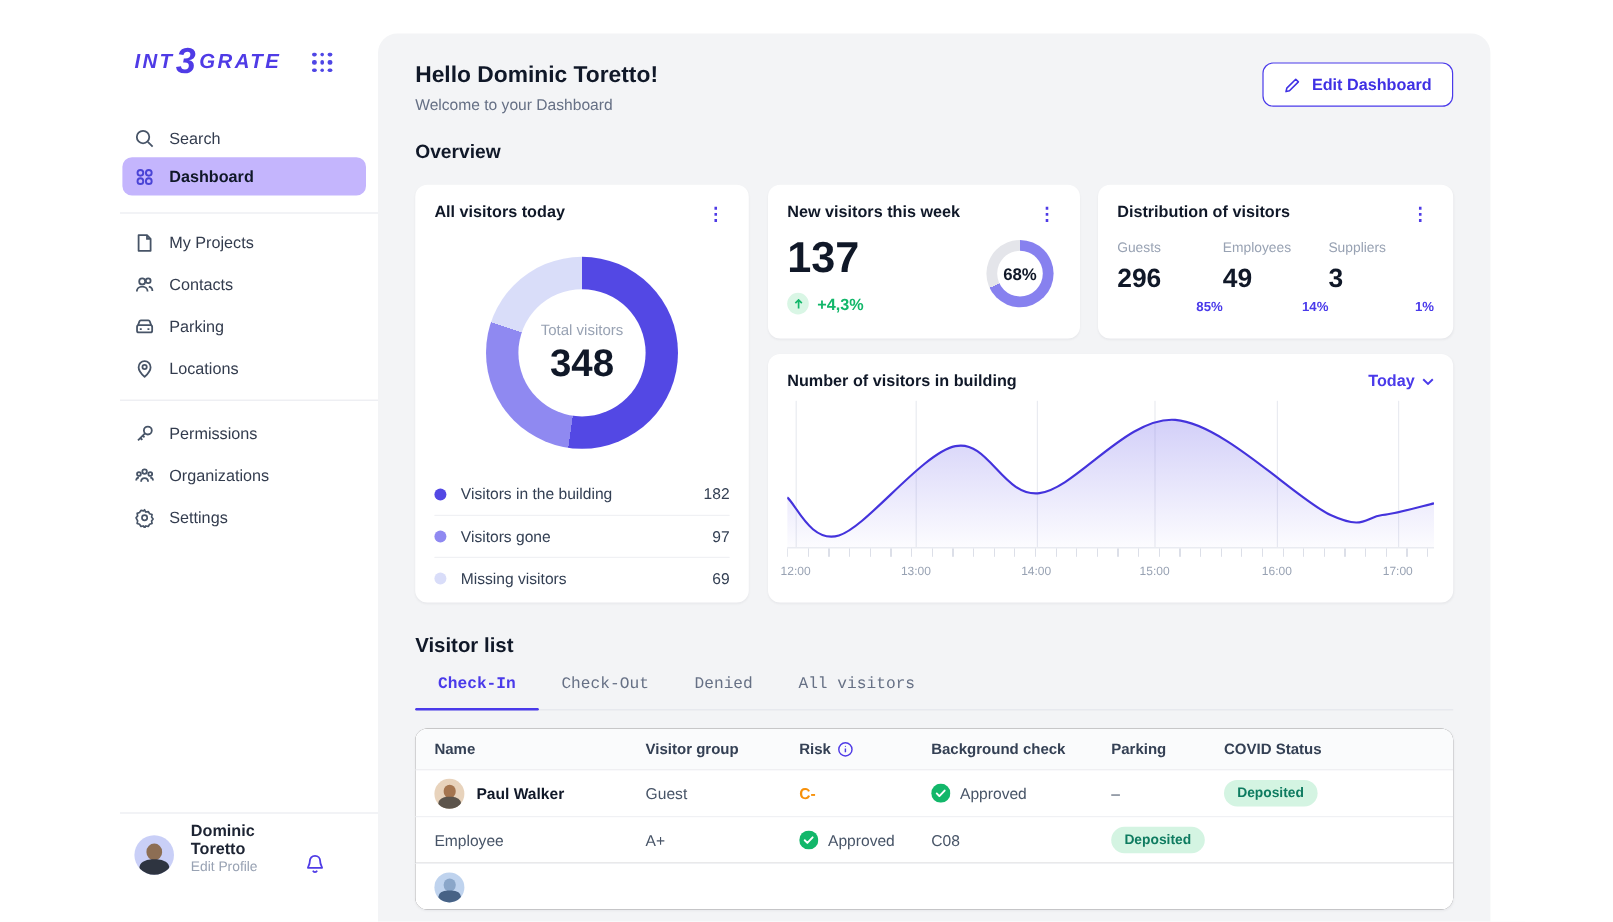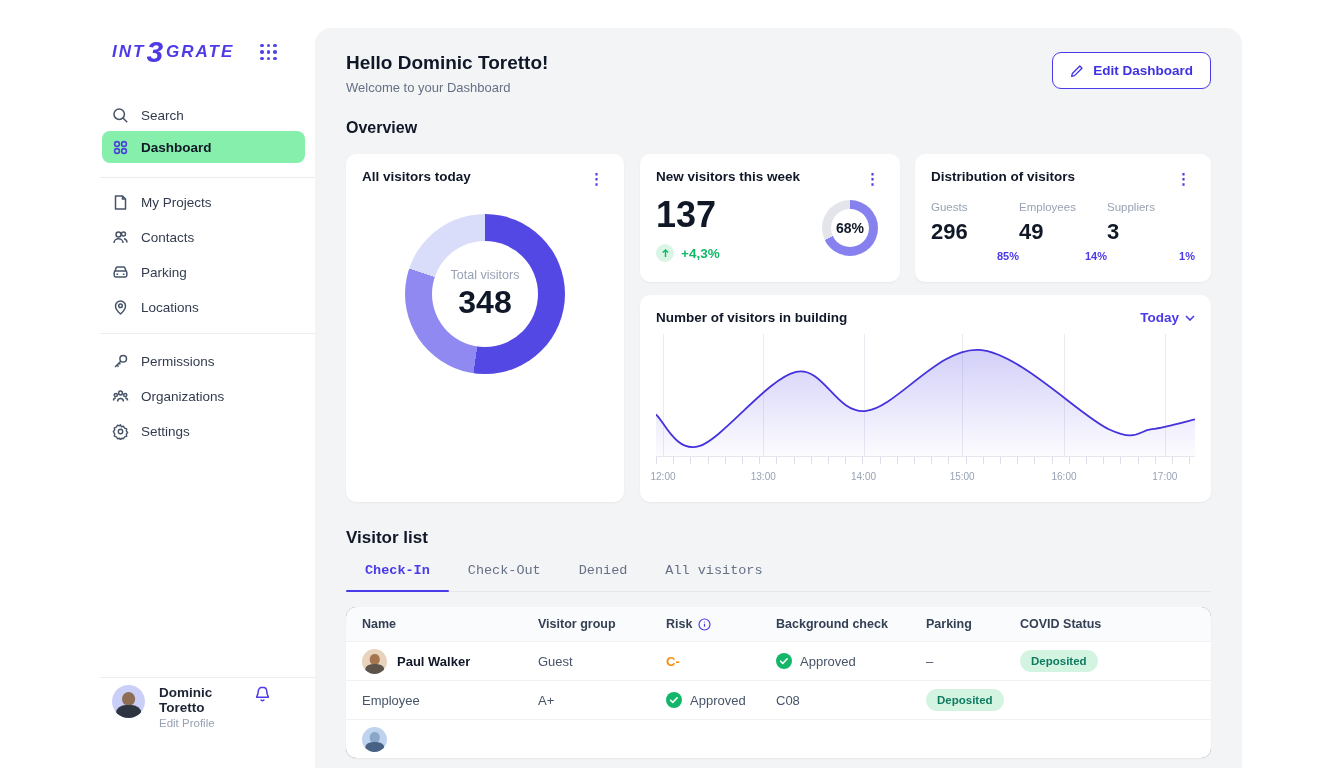--- a/index.html
+++ b/index.html
@@ -8,23 +8,23 @@
 
   
   .sidebar { position:absolute; left:0; top:0; width:315px; height:768px; background:#fff; }
   .logo-row { position:absolute; left:112px; top:42px; right:38px; display:flex; align-items:center; justify-content:space-between; }
   .logo { color:#4F3BE6; font-weight:bold; font-style:italic; letter-spacing:2px; font-size:17px; display:flex; align-items:center; }
   .logo .big3 { font-size:30px; font-weight:bold; margin:0 1px; line-height:20px; }
   .grid-icon { width:17px; height:17px; display:grid; grid-template-columns:repeat(3,1fr); gap:2.5px; cursor:pointer; }
   .grid-icon i { width:3.5px; height:3.5px; border-radius:50%; background:#4F46E5; }
   .side-item { position:absolute; left:112px; right:10px; height:32px; display:flex; align-items:center; gap:12px; font-size:13.5px; color:#333C4E; cursor:pointer; }
   .side-item svg { flex:0 0 17px; }
-  .side-item.active { background:#86efac; border-radius:8px; padding-left:10px; left:102px; right:10px; font-weight:bold; color:#101828; }
+  .side-item.active { background:#c4b5fd; border-radius:8px; padding-left:10px; left:102px; right:10px; font-weight:bold; color:#101828; }
   .side-divider { position:absolute; left:100px; right:0; height:1px; background:#EAECF0; }
-  .side-profile { position:absolute; left:112px; right:44px; top:685px; display:flex; align-items:flex-start; gap:14px; }
+  .side-profile { position:absolute; left:112px; right:44px; top:685px; display:flex; align-items:flex-end; gap:14px; }
   .avatar { width:33px; height:33px; border-radius:50%; background:radial-gradient(circle at 50% 38%, #C9CFF7 0 100%); position:relative; overflow:hidden; flex:0 0 33px; }
   .avatar::before { content:""; position:absolute; left:50%; top:22%; width:42%; height:42%; transform:translateX(-50%); border-radius:50%; background:#8D6E54; }
   .avatar::after { content:""; position:absolute; left:50%; top:62%; width:78%; height:55%; transform:translateX(-50%); border-radius:40% 40% 0 0; background:#2E3440; }
   .profile-meta { flex:1; }
   .profile-name { font-size:13.5px; font-weight:bold; color:#1D2433; }
   .profile-sub { font-size:11.5px; color:#98A2B3; margin-top:2px; cursor:pointer; }
   .bell-btn { cursor:pointer; display:flex; }
 
   
   .main { position:absolute; left:315px; top:28px; width:927px; height:740px; background:#F3F4F6; border-radius:16px 16px 0 0; padding:24px 31px 0 31px; }
@@ -247,20 +247,37 @@
     <div class="card donut-card">
       <div class="card-head">
         <div class="card-title">All visitors today</div>
         <div class="kebab">⋮</div>
       </div>
       <div class="donut-wrap">
         <div class="donut" style="background: conic-gradient(rgb(83, 72, 228) 0%, rgb(83, 72, 228) 52.3%, rgb(143, 137, 241) 52.3%, rgb(143, 137, 241) 80.17%, rgb(217, 221, 249) 80.17%, rgb(217, 221, 249) 100%);"></div>
         <div class="donut-hole">
           <div class="donut-center-label">Total visitors</div>
           <div class="donut-total">348</div>
+        </div>
+      </div>
+      <div class="legend">
+        <div class="legend-row">
+          <span class="legend-dot" style="background:#5348E4;"></span>
+          <span class="legend-label">Visitors in the building</span>
+          <span class="legend-value">182</span>
+        </div>
+        <div class="legend-row">
+          <span class="legend-dot" style="background:#8F89F1;"></span>
+          <span class="legend-label">Visitors gone</span>
+          <span class="legend-value">97</span>
+        </div>
+        <div class="legend-row">
+          <span class="legend-dot" style="background:#D9DDF9;"></span>
+          <span class="legend-label">Missing visitors</span>
+          <span class="legend-value">69</span>
         </div>
       </div>
     </div>
 
     <div class="right-col">
       <div class="small-cards">
 
         <div class="card small-card">
           <div class="card-head">
             <div class="card-title">New visitors this week</div>

